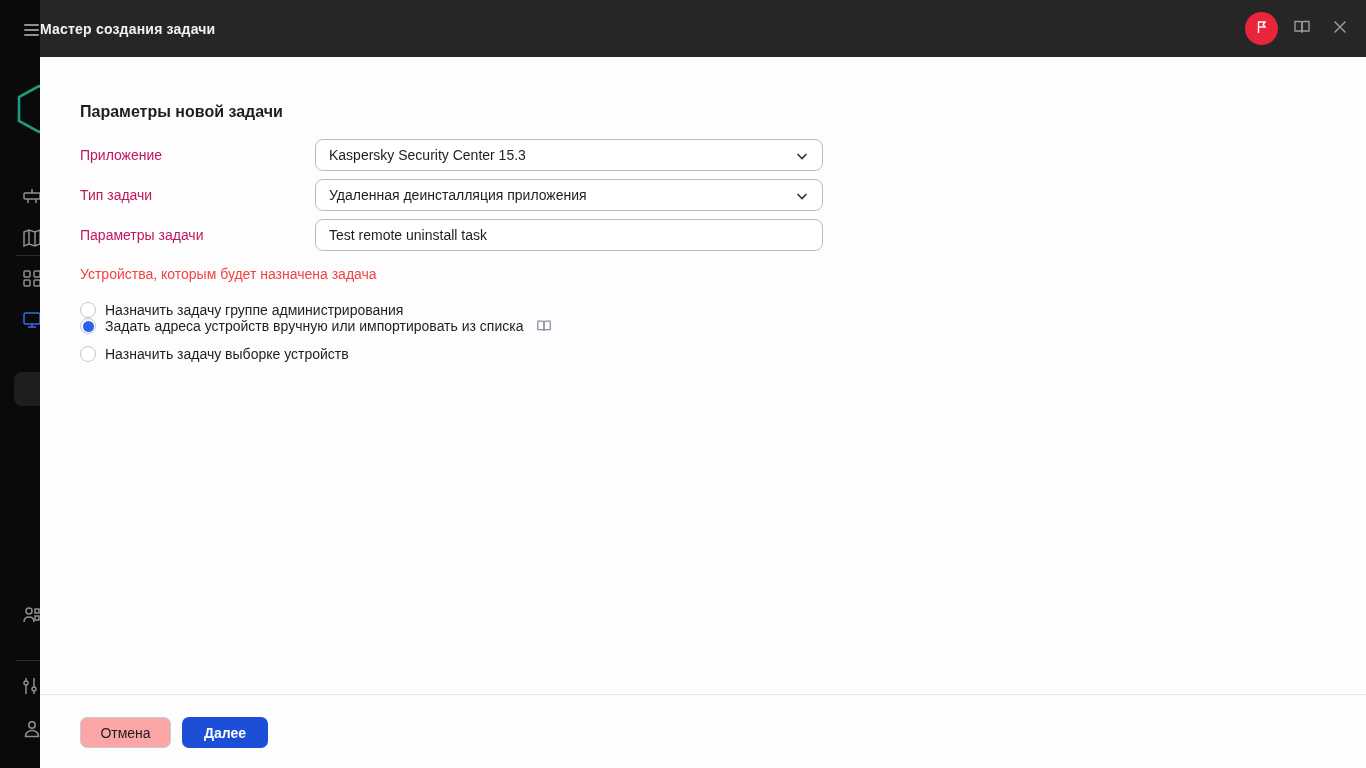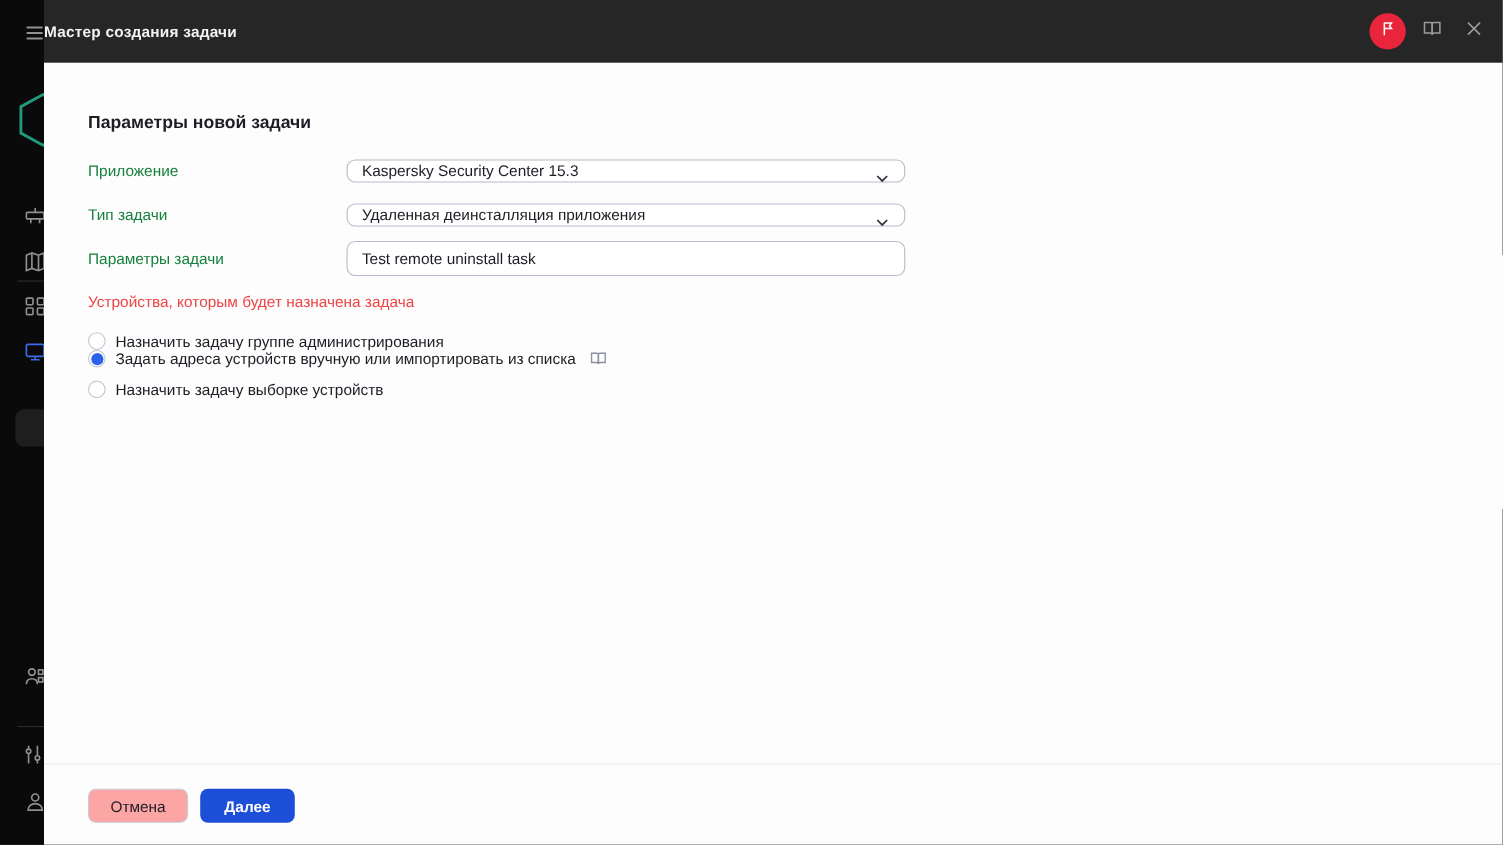--- a/index.html
+++ b/index.html
@@ -46,25 +46,25 @@
     position: absolute; left: 0; top: 57px; width: 100%; height: 711px;
     background: #fdfdfd;
   }
 
   .page-heading {
     position: absolute; left: 40px; top: 46px;
     font-size: 16px; font-weight: 700; color: #1d1d26;
   }
 
   .form-row { position: absolute; left: 40px; height: 32px; display: flex; align-items: center; }
-  .form-row .row-label { width: 235px; font-size: 14px; color: #15803d; }
+  .form-row .row-label { width: 235px; font-size: 14px; color: #be185d; }
   .row-1 { top: 82px; } .row-2 { top: 122px; } .row-3 { top: 162px; }
 
   .select-box {
-    position: relative; width: 508px; height: 21px;
+    position: relative; width: 508px; height: 32px;
     border: 1px solid #b8bbc9; border-radius: 8px; background: #fff;
     display: flex; align-items: center; padding: 0 36px 0 13px;
     font-size: 14px; color: #1d1d26; cursor: pointer;
   }
   .select-box .chev { position: absolute; right: 13px; top: 9px; color: #33333d; }
 
   .text-input {
     width: 508px; height: 32px;
     border: 1px solid #b8bbc9; border-radius: 8px; background: #fff;
     padding: 0 13px; font-size: 14px; color: #1d1d26;

